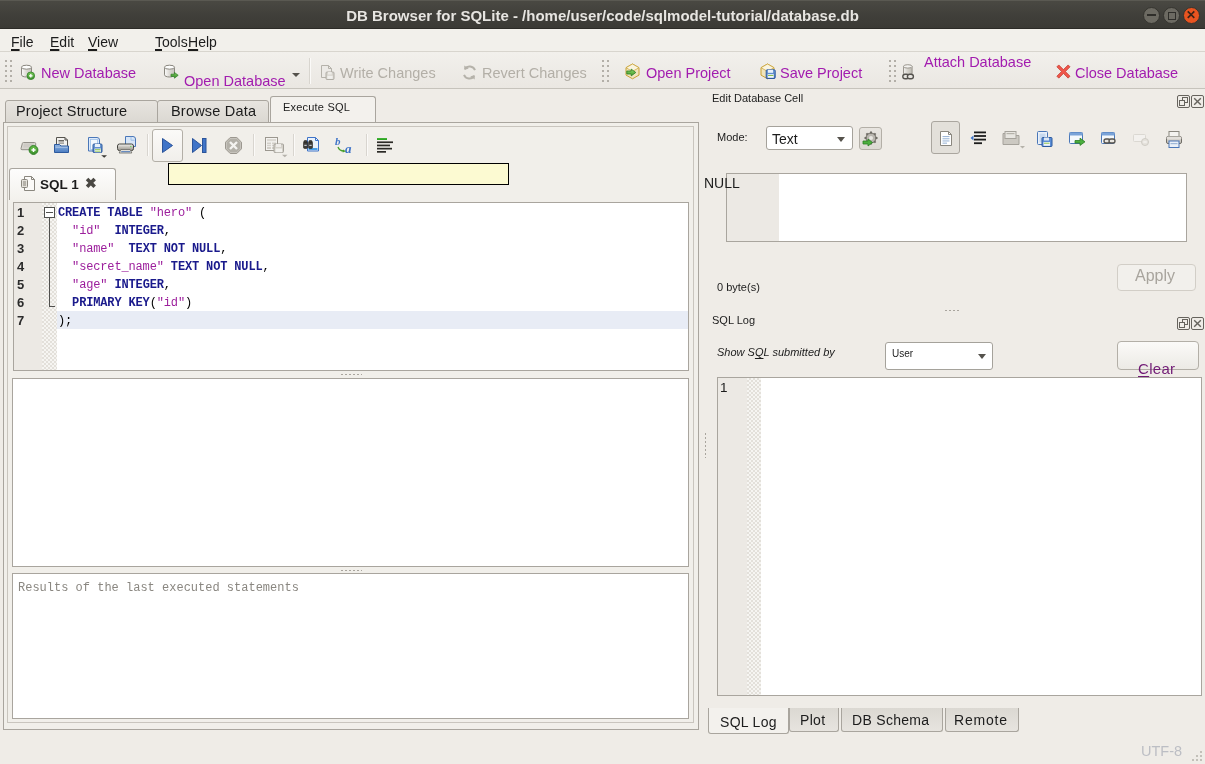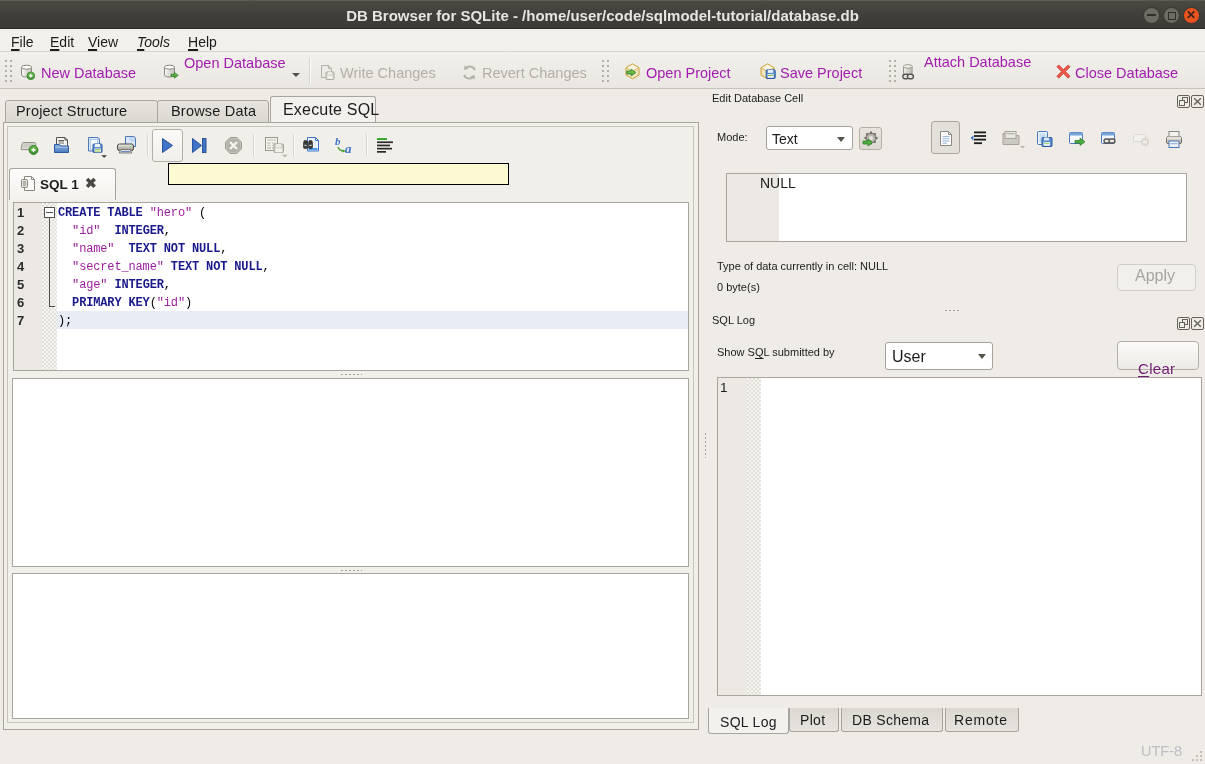--- a/index.html
+++ b/index.html
@@ -28,21 +28,21 @@
 <div class="ab" style="left:1147px;top:14px;width:9px;height:2px;background:#2f2e2a;"></div>
 <div class="ab" style="left:1163px;top:7px;width:17px;height:17px;border-radius:50%;background:#6c6a62;border:1px solid #35342f;box-sizing:border-box;"></div>
 <div class="ab" style="left:1167.5px;top:11.5px;width:6px;height:6px;border:1.5px solid #2f2e2a;"></div>
 <div class="ab" style="left:1183px;top:7px;width:17px;height:17px;border-radius:50%;background:#e95420;border:1px solid #35342f;box-sizing:border-box;"></div>
 <div class="ab" style="left:1186px;top:10px;font-size:12px;font-weight:bold;color:#3a2317;line-height:11px;">✕</div>
 
 <div class="ab" style="left:0;top:29px;width:1205px;height:22px;background:#f2f0eb;border-bottom:1px solid #d8d5ce;box-sizing:content-box;"></div>
 <div class="ab mtxt" style="left:11px;top:34px;"><span class="u">F</span>ile</div>
 <div class="ab mtxt" style="left:50px;top:34px;"><span class="u">E</span>dit</div>
 <div class="ab mtxt" style="left:88px;top:34px;"><span class="u">V</span>iew</div>
-<div class="ab mtxt" style="left:137px;top:34px;font-style:italic;"><span class="u">T</span>ools</div>
+<div class="ab mtxt" style="left:155px;top:34px;"><span class="u">T</span>ools</div>
 <div class="ab mtxt" style="left:188px;top:34px;"><span class="u">H</span>elp</div>
 
 <div class="ab" style="left:0;top:52px;width:1205px;height:37px;background:linear-gradient(#f2f0ec,#eae7e2);border-bottom:1px solid #c6c3bc;box-sizing:border-box;"></div>
 <div class="ab handle" style="left:4px;top:59px;height:24px;"></div>
 <div class="ab" id="tb-newdb" style="left:20px;top:64px;">
       <svg width="15" height="16" viewBox="0 0 15 16">
 <path d="M1.5 3.2v7.6c0 1.3 2.2 2.2 5 2.2s5-0.9 5-2.2V3.2z" fill="url(#cyl1)" stroke="#8a877f"></path>
 <ellipse cx="6.5" cy="3.2" rx="5" ry="2" fill="#fdfdfc" stroke="#8a877f"></ellipse>
 <defs>
           <linearGradient id="cyl1" x1="0" y1="0" x2="1" y2="0">
@@ -75,21 +75,21 @@
         </defs>
 <path d="M8 10.2h3.4v-1.8l3.8 2.9-3.8 2.9v-1.8H8z" fill="url(#gbb)" stroke="#2c7d24" stroke-width="0.7"></path>
 <defs>
           <linearGradient id="gbb" x1="0" y1="0" x2="0" y2="1">
             <stop offset="0" stop-color="#7ccb5c"></stop>
             <stop offset="1" stop-color="#3a8f2a"></stop>
           </linearGradient>
         </defs>
       </svg>
     </div>
-<div class="ab tbtxt" style="left:184px;top:55px;">Open Database</div>
+<div class="ab tbtxt" style="left:184px;top:73px;">Open Database</div>
 <div class="ab" style="left:292px;top:73px;">
       <div class="carr" style="border-top-width:4px;"></div>
     </div>
 <div class="ab sep" style="left:309px;top:58px;height:26px;"></div>
 <div class="ab" id="tb-write" style="left:319px;top:64px;">
       <svg width="17" height="17" viewBox="0 0 17 17">
 <path d="M2.5 1.5h7l3 3v9h-10z" fill="#eceae6" stroke="#b5b2aa"></path>
 <path d="M9.5 1.5v3h3" fill="none" stroke="#b5b2aa"></path>
 <rect x="7" y="8" width="8" height="7.5" rx="1" fill="#d5d2cb" stroke="#b0ada5"></rect>
 <rect x="8.8" y="8" width="4" height="2.6" fill="#eceae6"></rect>
@@ -160,21 +160,21 @@
 <path d="M3.2 1.2l5.3 5.3 5.3-5.3 2.2 2.2-5.3 5.3 5.3 5.3-2.2 2.2-5.3-5.3-5.3 5.3-2.2-2.2 5.3-5.3-5.3-5.3z" fill="#ef564a" stroke="#c0392f" stroke-width="0.8" transform="scale(0.88) translate(1.1,1)"></path>
       </svg>
     </div>
 <div class="ab tbtxt" style="left:1075px;top:65px;">Close Database</div>
 
 <div class="ab" style="left:5px;top:100px;width:153px;height:23px;background:linear-gradient(#e7e4df,#dbd8d2);border:1px solid #a9a59e;border-radius:3px 3px 0 0;box-sizing:border-box;"></div>
 <div class="ab" style="left:157px;top:100px;width:112px;height:23px;background:linear-gradient(#e7e4df,#dbd8d2);border:1px solid #a9a59e;border-radius:3px 3px 0 0;box-sizing:border-box;"></div>
 <div class="ab" style="left:270px;top:96px;width:106px;height:27px;background:#f3f1ed;border:1px solid #a9a59e;border-bottom:none;border-radius:3px 3px 0 0;box-sizing:border-box;"></div>
 <div class="ab" style="left:16px;top:103px;font-size:14.5px;letter-spacing:0.2px;color:#1c1c1c;">Project Structure</div>
 <div class="ab" style="left:171px;top:103px;font-size:14.5px;letter-spacing:0.2px;color:#1c1c1c;">Browse Data</div>
-<div class="ab" style="left:283px;top:101px;font-size:16px;letter-spacing:0.2px;color:#1c1c1c;">Execute SQL</div>
+<div class="ab" style="left:283px;top:101px;font-size:11px;letter-spacing:0.2px;color:#1c1c1c;">Execute SQL</div>
 
 <div class="ab" style="left:3px;top:122px;width:696px;height:608px;border:1px solid #a9a59e;background:#f1efea;box-sizing:border-box;"></div>
 
 <div class="ab" style="left:7px;top:126px;width:687px;height:597px;border:1px solid #c9c5be;box-sizing:border-box;"></div>
 
 <div class="ab" id="ed-newtab" style="left:20px;top:138px;">
       <svg width="19" height="18" viewBox="0 0 19 18">
 <path d="M3.5 4.5 h11 a1.2 1.2 0 0 1 1.2 1.2 v4.8 a1.2 1.2 0 0 1 -1.2 1.2 h-12.5 a1 1 0 0 1 -1 -1.2 l1.3 -5 a1.2 1.2 0 0 1 1.2 -1z" fill="#d9d6d0" stroke="#928f88"></path>
 <path d="M4.2 5.6h9.6v4h-10.6z" fill="#c9c6c0" opacity="0.7"></path>
 <circle cx="13.5" cy="12" r="4.4" fill="url(#gn2)" stroke="#2c7d24"></circle>
@@ -338,20 +338,21 @@
 <div class="ab" style="left:44px;top:207px;width:11px;height:11px;background:#fff;border:1px solid #50504e;box-sizing:border-box;"></div>
 <div class="ab" style="left:46px;top:211.5px;width:7px;height:1px;background:#50504e;"></div>
 <div id="code" class="ab" style="left:58px;top:204px;font:12px 'Liberation Mono',monospace;letter-spacing:-0.15px;line-height:18px;white-space:pre;color:#000;"><div><b style="color:#1a1a8c;">CREATE TABLE</b> <span style="color:#9c1e9c;">"hero"</span> (</div><div>  <span style="color:#9c1e9c;">"id"</span>  <b style="color:#1a1a8c;">INTEGER</b>,</div><div>  <span style="color:#9c1e9c;">"name"</span>  <b style="color:#1a1a8c;">TEXT NOT NULL</b>,</div><div>  <span style="color:#9c1e9c;">"secret_name"</span> <b style="color:#1a1a8c;">TEXT NOT NULL</b>,</div><div>  <span style="color:#9c1e9c;">"age"</span> <b style="color:#1a1a8c;">INTEGER</b>,</div><div>  <b style="color:#1a1a8c;">PRIMARY KEY</b>(<span style="color:#9c1e9c;">"id"</span>)</div><div>);</div></div>
 
 <div class="ab" style="left:340px;top:373px;width:22px;height:3px;background-image:radial-gradient(circle,#a9a59e 0.8px,transparent 1px);background-size:4px 3px;"></div>
 
 <div class="ab" style="left:12px;top:378px;width:677px;height:189px;border:1px solid #a9a59e;background:#fff;box-sizing:border-box;"></div>
 <div class="ab" style="left:340px;top:569px;width:22px;height:3px;background-image:radial-gradient(circle,#a9a59e 0.8px,transparent 1px);background-size:4px 3px;"></div>
 
 <div class="ab" style="left:12px;top:573px;width:677px;height:146px;border:1px solid #a9a59e;background:#fff;box-sizing:border-box;"></div>
+<div class="ab" style="left:18px;top:581px;font:12px 'Liberation Mono',monospace;color:#8a8781;">Results of the last executed statements</div>
 
 <div class="ab" style="left:704px;top:432px;width:3px;height:26px;background-image:radial-gradient(circle,#a9a59e 0.8px,transparent 1px);background-size:3px 4px;"></div>
 <div class="ab rlab" style="left:712px;top:92px;">Edit Database Cell</div>
 <div class="ab dockbtn" style="left:1177px;top:95px;">
       <svg width="9" height="9" viewBox="0 0 9 9" style="margin:1px;">
         <rect x="3.5" y="0.5" width="5" height="5" fill="none" stroke="#66635d"></rect>
         <rect x="0.5" y="3.5" width="5" height="5" fill="#f0eee9" stroke="#66635d"></rect>
       </svg>
     </div>
 <div class="ab dockbtn" style="left:1191px;top:95px;">
@@ -445,45 +446,44 @@
 <rect x="5" y="1.5" width="10" height="6" fill="#f4f3f0" stroke="#8a877f"></rect>
 <rect x="2.5" y="6.5" width="15" height="7" rx="1.5" fill="#cac7c0" stroke="#6f6c65"></rect>
 <rect x="2.5" y="6.5" width="15" height="3" rx="1.5" fill="#e2dfda"></rect>
 <rect x="5" y="11" width="10" height="6.5" fill="#eaf0f8" stroke="#4a77b8"></rect>
 <rect x="6.5" y="13" width="7" height="1.2" fill="#9fb8d8"></rect>
 </svg>
     </div>
 
 <div class="ab" style="left:726px;top:173px;width:461px;height:69px;border:1px solid #a9a59e;background:#fff;box-sizing:border-box;"></div>
 <div class="ab" style="left:727px;top:174px;width:52px;height:67px;background:#ece9e4;"></div>
-<div class="ab" style="left:760px;top:175px;font:14px 'Liberation Sans',sans-serif;color:#1c1c1c;">NULL</div>
-
-<div class="ab rlab" style="left:717px;top:260px;">Type of data currently in cell: NULL</div>
+<div class="ab" style="left:704px;top:175px;font:14px 'Liberation Sans',sans-serif;color:#1c1c1c;">NULL</div>
+
 <div class="ab rlab" style="left:717px;top:281px;">0 byte(s)</div>
 <div class="ab" style="left:1117px;top:264px;width:79px;height:27px;border:1px solid #d2cec7;border-radius:4px;background:#f2f0ec;box-sizing:border-box;"></div>
 <div class="ab" style="left:1135px;top:267px;font-size:16px;color:#a8a49d;">Apply</div>
 
 <div class="ab" style="left:944px;top:309px;width:16px;height:3px;background-image:radial-gradient(circle,#a9a59e 0.8px,transparent 1px);background-size:4px 3px;"></div>
 
 <div class="ab rlab" style="left:712px;top:314px;">SQL Log</div>
 <div class="ab dockbtn" style="left:1177px;top:317px;">
       <svg width="9" height="9" viewBox="0 0 9 9" style="margin:1px;">
         <rect x="3.5" y="0.5" width="5" height="5" fill="none" stroke="#66635d"></rect>
         <rect x="0.5" y="3.5" width="5" height="5" fill="#f0eee9" stroke="#66635d"></rect>
       </svg>
     </div>
 <div class="ab dockbtn" style="left:1191px;top:317px;">
       <svg width="9" height="9" viewBox="0 0 9 9" style="margin:1px;">
         <path d="M1.2 1.2l6.6 6.6M7.8 1.2l-6.6 6.6" stroke="#66635d" stroke-width="1.4"></path>
       </svg>
     </div>
 
-<div class="ab rlab" style="left:717px;top:346px;">Show S<span class="u">Q</span>L submitted by</div>
+<div class="ab rlab" style="left:717px;top:346px;font-style:italic;">Show S<span class="u">Q</span>L submitted by</div>
 <div class="ab combo" style="left:885px;top:342px;width:108px;height:28px;box-sizing:border-box;"></div>
-<div class="ab" style="left:892px;top:348px;font-size:16px;color:#1c1c1c;">User</div>
+<div class="ab" style="left:892px;top:348px;font-size:10px;color:#1c1c1c;">User</div>
 <div class="ab carr" style="left:978px;top:354px;"></div>
 <div class="ab" style="left:1117px;top:341px;width:82px;height:29px;border:1px solid #b3afa7;border-radius:4px;background:linear-gradient(#fbfaf8,#eceae5);box-sizing:border-box;"></div>
 <div class="ab" style="left:1138px;top:360px;font-size:15px;letter-spacing:0.3px;color:#701a75;"><span class="u">C</span>lear</div>
 
 <div class="ab" style="left:717px;top:377px;width:485px;height:319px;border:1px solid #a9a59e;background:#fff;box-sizing:border-box;"></div>
 <div class="ab" style="left:718px;top:378px;width:29px;height:317px;background:#ece9e4;"></div>
 <div class="ab" style="left:747px;top:378px;width:14px;height:317px;background-image:conic-gradient(#e3e0da 25%, #f6f5f2 0 50%, #e3e0da 0 75%, #f6f5f2 0);background-size:4px 4px;"></div>
 <div class="ab" style="left:720px;top:380px;font:13.5px 'Liberation Sans',sans-serif;color:#1c1c1c;">1</div>
 
 <div class="ab" style="left:708px;top:708px;width:81px;height:26px;background:#f3f1ed;border:1px solid #a9a59e;border-top:none;border-radius:0 0 3px 3px;box-sizing:border-box;"></div>

